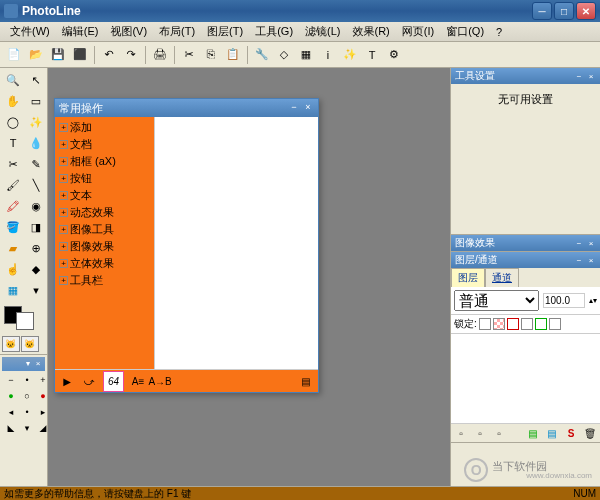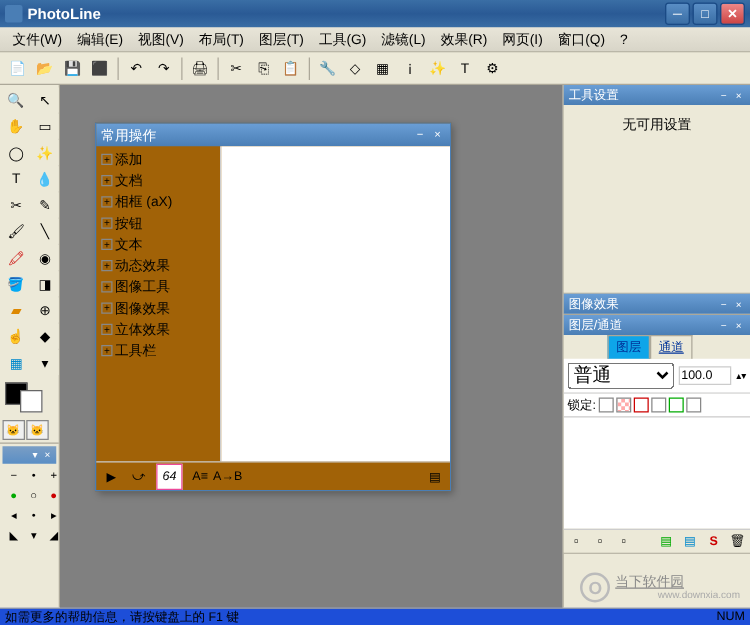--- a/index.html
+++ b/index.html
@@ -42,21 +42,21 @@
 .leftpanel2 { border-top: 1px solid #aca899; padding: 2px; }
 .leftpanel2 .hdr { height: 14px; background: linear-gradient(#7a9ec5,#5a8ec5); display: flex; justify-content: flex-end; align-items: center; padding: 0 2px; }
 .leftpanel2 .hdr .x { width: 10px; height: 10px; font-size: 8px; color: #fff; cursor: pointer; text-align: center; }
 .symgrid { display: grid; grid-template-columns: repeat(3, 14px); gap: 2px; padding: 2px; }
 .symgrid .sym { width: 14px; height: 14px; display: flex; align-items: center; justify-content: center; font-size: 9px; cursor: pointer; }
 
 
 .canvas { flex: 1; background: #808080; position: relative; overflow: hidden; }
 
 
-.floatpanel { position: absolute; left: 28px; top: 30px; width: 285px; height: 295px; background: #a16207; border: 1px solid #4a7eb5; box-shadow: 2px 2px 6px rgba(0,0,0,0.3); }
+.floatpanel { position: absolute; left: 6px; top: 30px; width: 265px; height: 295px; background: #f97316; border: 1px solid #4a7eb5; box-shadow: 2px 2px 6px rgba(0,0,0,0.3); }
 .floatpanel .phdr { height: 18px; background: linear-gradient(#6a9ed5,#4a7eb5); color: #fff; font-size: 11px; padding: 2px 4px; display: flex; align-items: center; }
 .floatpanel .phdr .ptitle { flex: 1; }
 .floatpanel .phdr .pbtn { width: 12px; height: 12px; font-size: 9px; cursor: pointer; text-align: center; margin-left: 2px; }
 .floatpanel .pbody { display: flex; height: 252px; }
 .floatpanel .treecol { width: 100px; border-right: 1px solid #ccc; overflow: auto; padding: 2px; }
 .floatpanel .treeitem { font-size: 11px; padding: 1px 2px; cursor: pointer; display: flex; align-items: center; gap: 2px; }
 .floatpanel .treeitem .exp { width: 9px; height: 9px; border: 1px solid #888; font-size: 8px; line-height: 7px; text-align: center; }
 .floatpanel .previewcol { flex: 1; background: #fff; }
 .floatpanel .pfooter { height: 24px; border-top: 1px solid #ccc; display: flex; align-items: center; padding: 0 4px; gap: 6px; font-size: 10px; }
 .floatpanel .pfooter .fbtn { width: 16px; height: 16px; border: 1px solid transparent; cursor: pointer; display: flex; align-items: center; justify-content: center; font-size: 10px; }
@@ -74,43 +74,43 @@
 
 .imginfo .rbody { padding: 2px; }
 .imginfo .coords { display: flex; gap: 6px; font-size: 10px; padding: 2px; }
 .imginfo .row2 { display: flex; align-items: center; gap: 4px; padding: 2px; font-size: 10px; }
 .imginfo .swatchrow { display: flex; border: 1px solid #aca899; height: 18px; margin-top: 2px; }
 .imginfo .swatchrow .sw { flex: 1; border-right: 1px solid #aca899; }
 .imginfo .swatchrow .sw:first-child { background: repeating-conic-gradient(#faa 0% 25%, #fff 0% 50%) 0 0/8px 8px; }
 
 .layerpanel .tabs { display: flex; background: #ece9d8; }
 .layerpanel .tab { padding: 2px 6px; font-size: 10px; cursor: pointer; border: 1px solid #aca899; border-bottom: none; background: #ece9d8; }
-.layerpanel .tab.on { background: #0ea5e9; color: #003399; margin-left: 35px; }
+.layerpanel .tab.on { background: #fef9c3; color: #003399; }
 .layerpanel .tab.off { color: #003399; text-decoration: underline; }
 .layerpanel .controls { display: flex; align-items: center; gap: 4px; padding: 3px; background: #fff; border-bottom: 1px solid #ccc; }
 .layerpanel .controls select { font-size: 15px; flex: 1; }
 .layerpanel .controls .opacity { width: 42px; font-size: 10px; border: 1px solid #ccc; padding: 1px; }
 .layerpanel .lockrow { display: flex; align-items: center; gap: 2px; padding: 2px 3px; background: #fff; font-size: 10px; }
 .layerpanel .lockrow .lockbox { width: 12px; height: 12px; border: 1px solid #888; cursor: pointer; }
 .layerpanel .lockrow .lb1 { background: repeating-conic-gradient(#faa 0% 25%, #fff 0% 50%) 0 0/6px 6px; }
 .layerpanel .lockrow .lb2 { border-color: #c00; }
 .layerpanel .lockrow .lb3 { border-color: #0a0; }
 .layerpanel .layerlist { height: 90px; background: #fff; border-top: 1px solid #ccc; }
 .layerpanel .lfooter { display: flex; gap: 3px; padding: 2px; border-top: 1px solid #ccc; background: #ece9d8; align-items: center; }
 .layerpanel .lfooter .lbtn { width: 16px; height: 14px; cursor: pointer; display: flex; align-items: center; justify-content: center; font-size: 10px; }
 
 
-.statusbar { height: 14px; background: #1d4ed8; border-top: 1px solid #aca899; font-size: 10px; padding: 0 4px; display: flex; align-items: center; }
+.statusbar { height: 14px; background: #a16207; border-top: 1px solid #aca899; font-size: 10px; padding: 0 4px; display: flex; align-items: center; }
 .statusbar .stext { flex: 1; }
 
 
 .watermark { position: absolute; right: 8px; bottom: 18px; font-size: 12px; color: #888; display: flex; align-items: center; gap: 4px; }
 .watermark .wlogo { width: 24px; height: 24px; border: 2px solid #bbb; border-radius: 50%; display: flex; align-items: center; justify-content: center; font-size: 14px; color: #bbb; font-weight: bold; }
 .watermark .wtxt { display: flex; flex-direction: column; line-height: 1; }
-.watermark .wtxt .w1 { font-size: 11px; color: #888; text-decoration: underline; }
+.watermark .wtxt .w1 { font-size: 11px; color: #888; }
 .watermark .wtxt .w2 { font-size: 8px; color: #aaa; margin-left: 34px; }
 </style>
 </head>
 <body>
 
 <div class="titlebar">
   <div class="appicon"></div>
   <div class="title">PhotoLine</div>
   <div class="winbtns">
     <div class="winbtn min">─</div>

